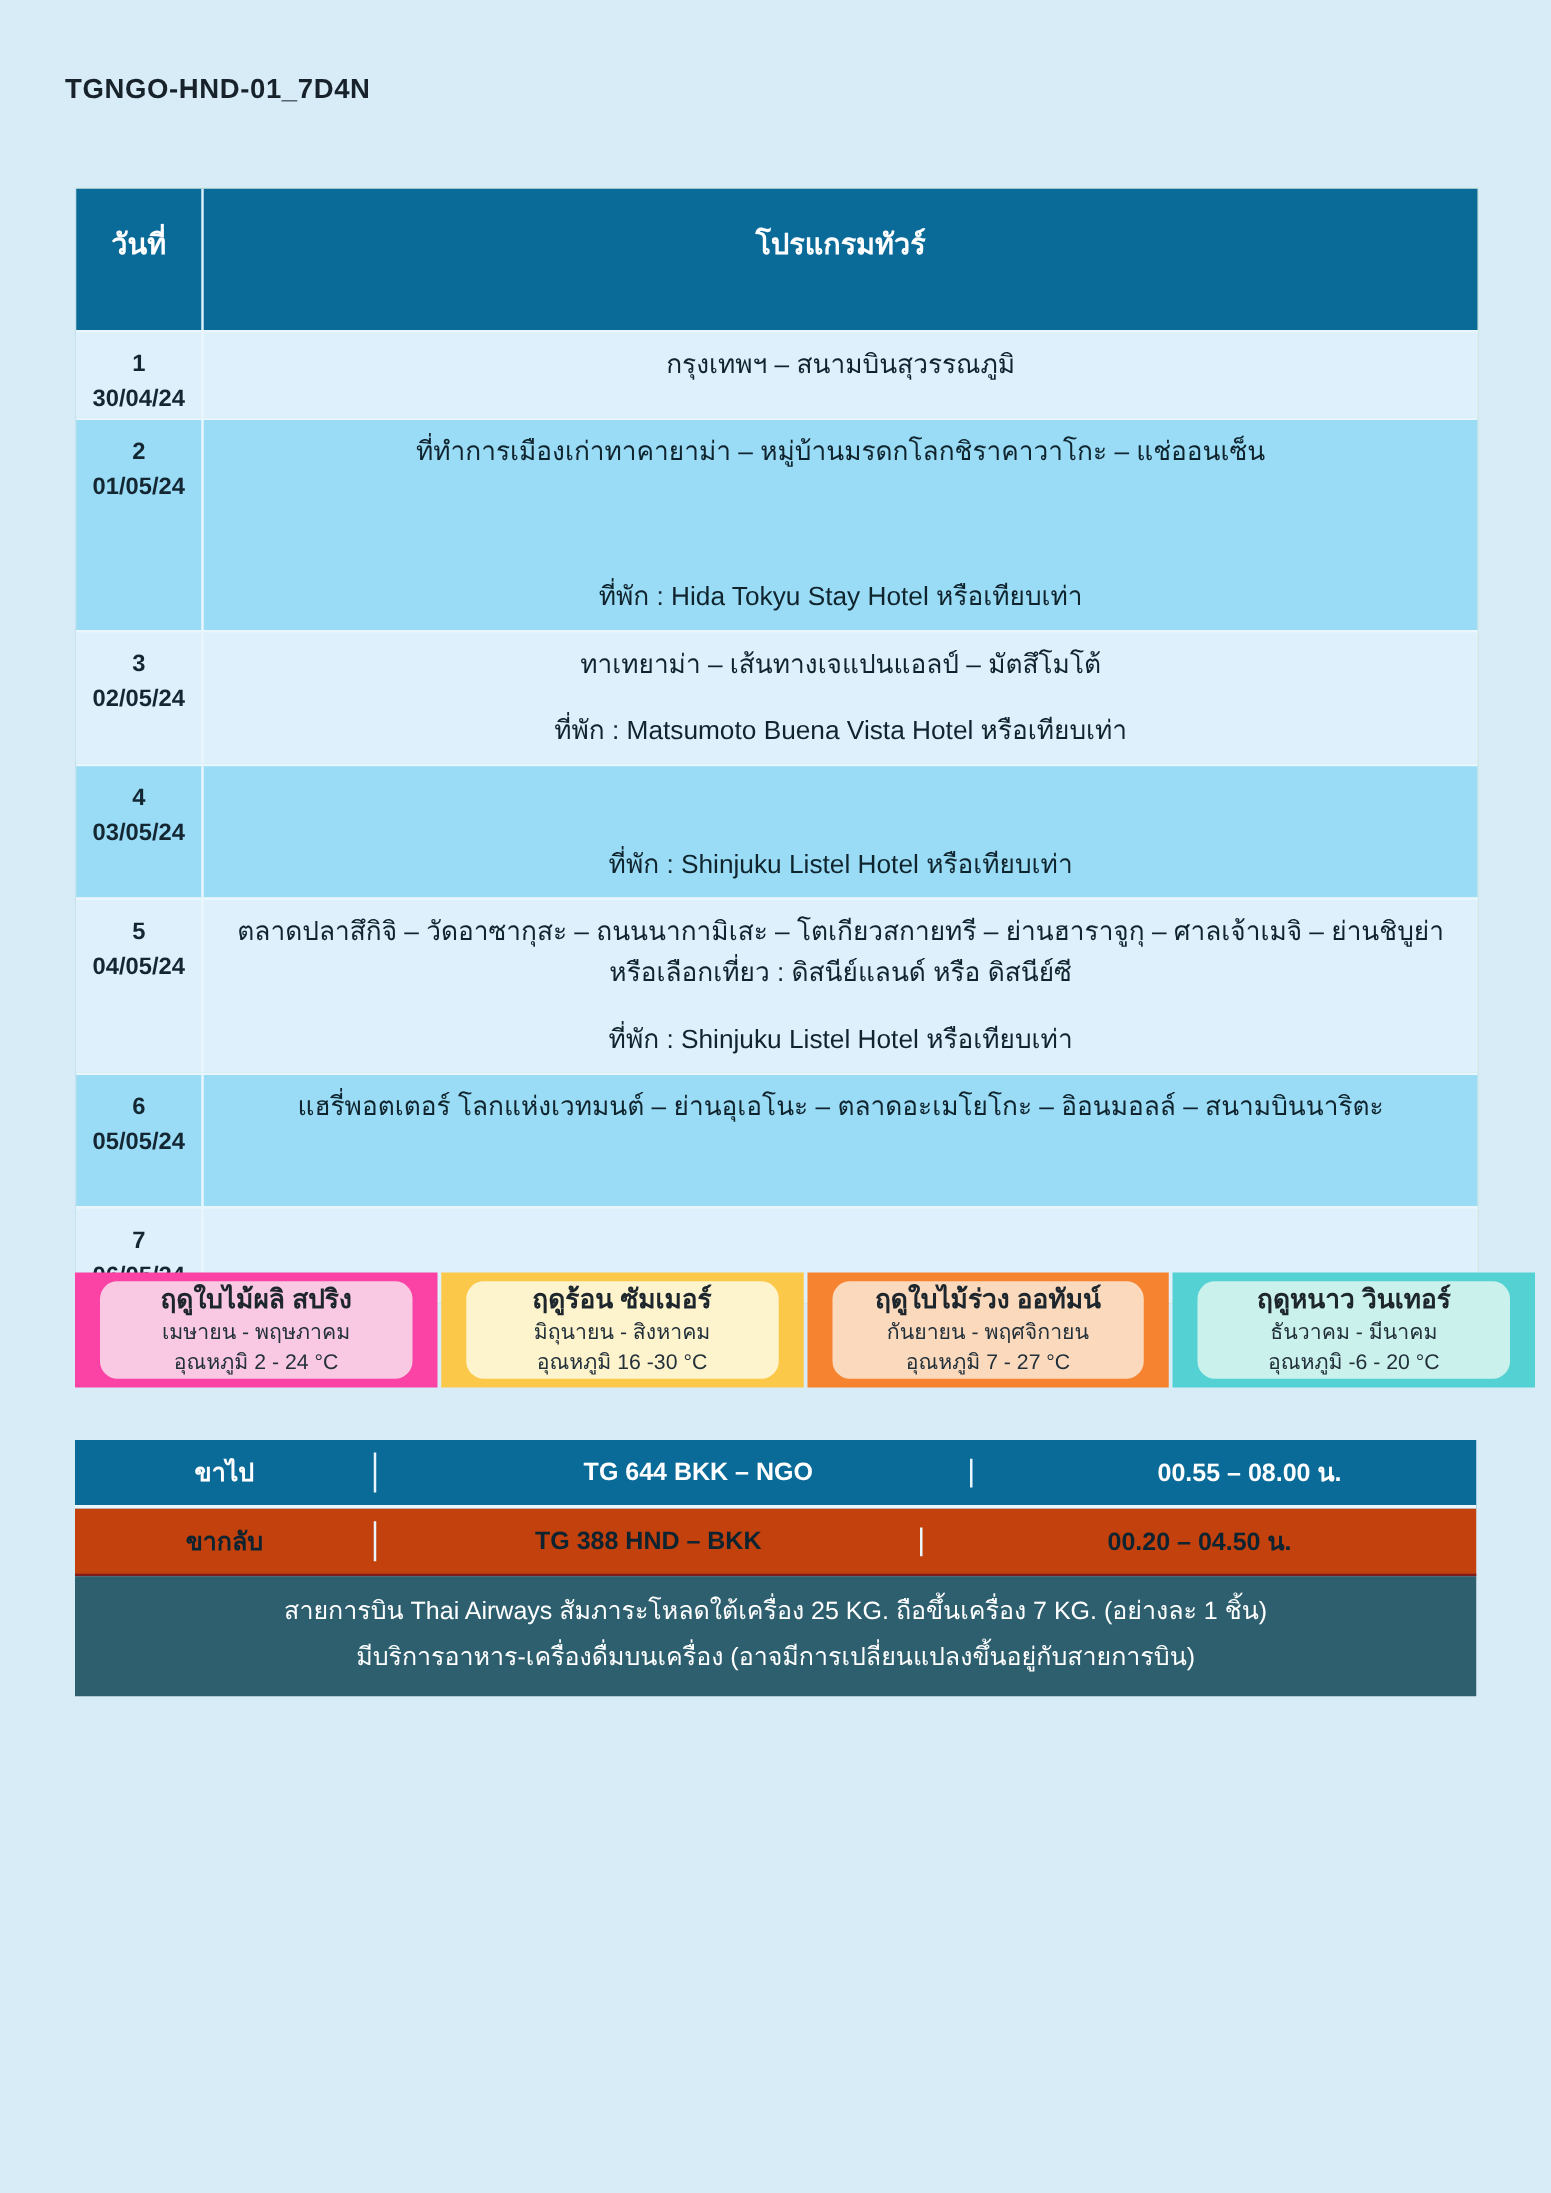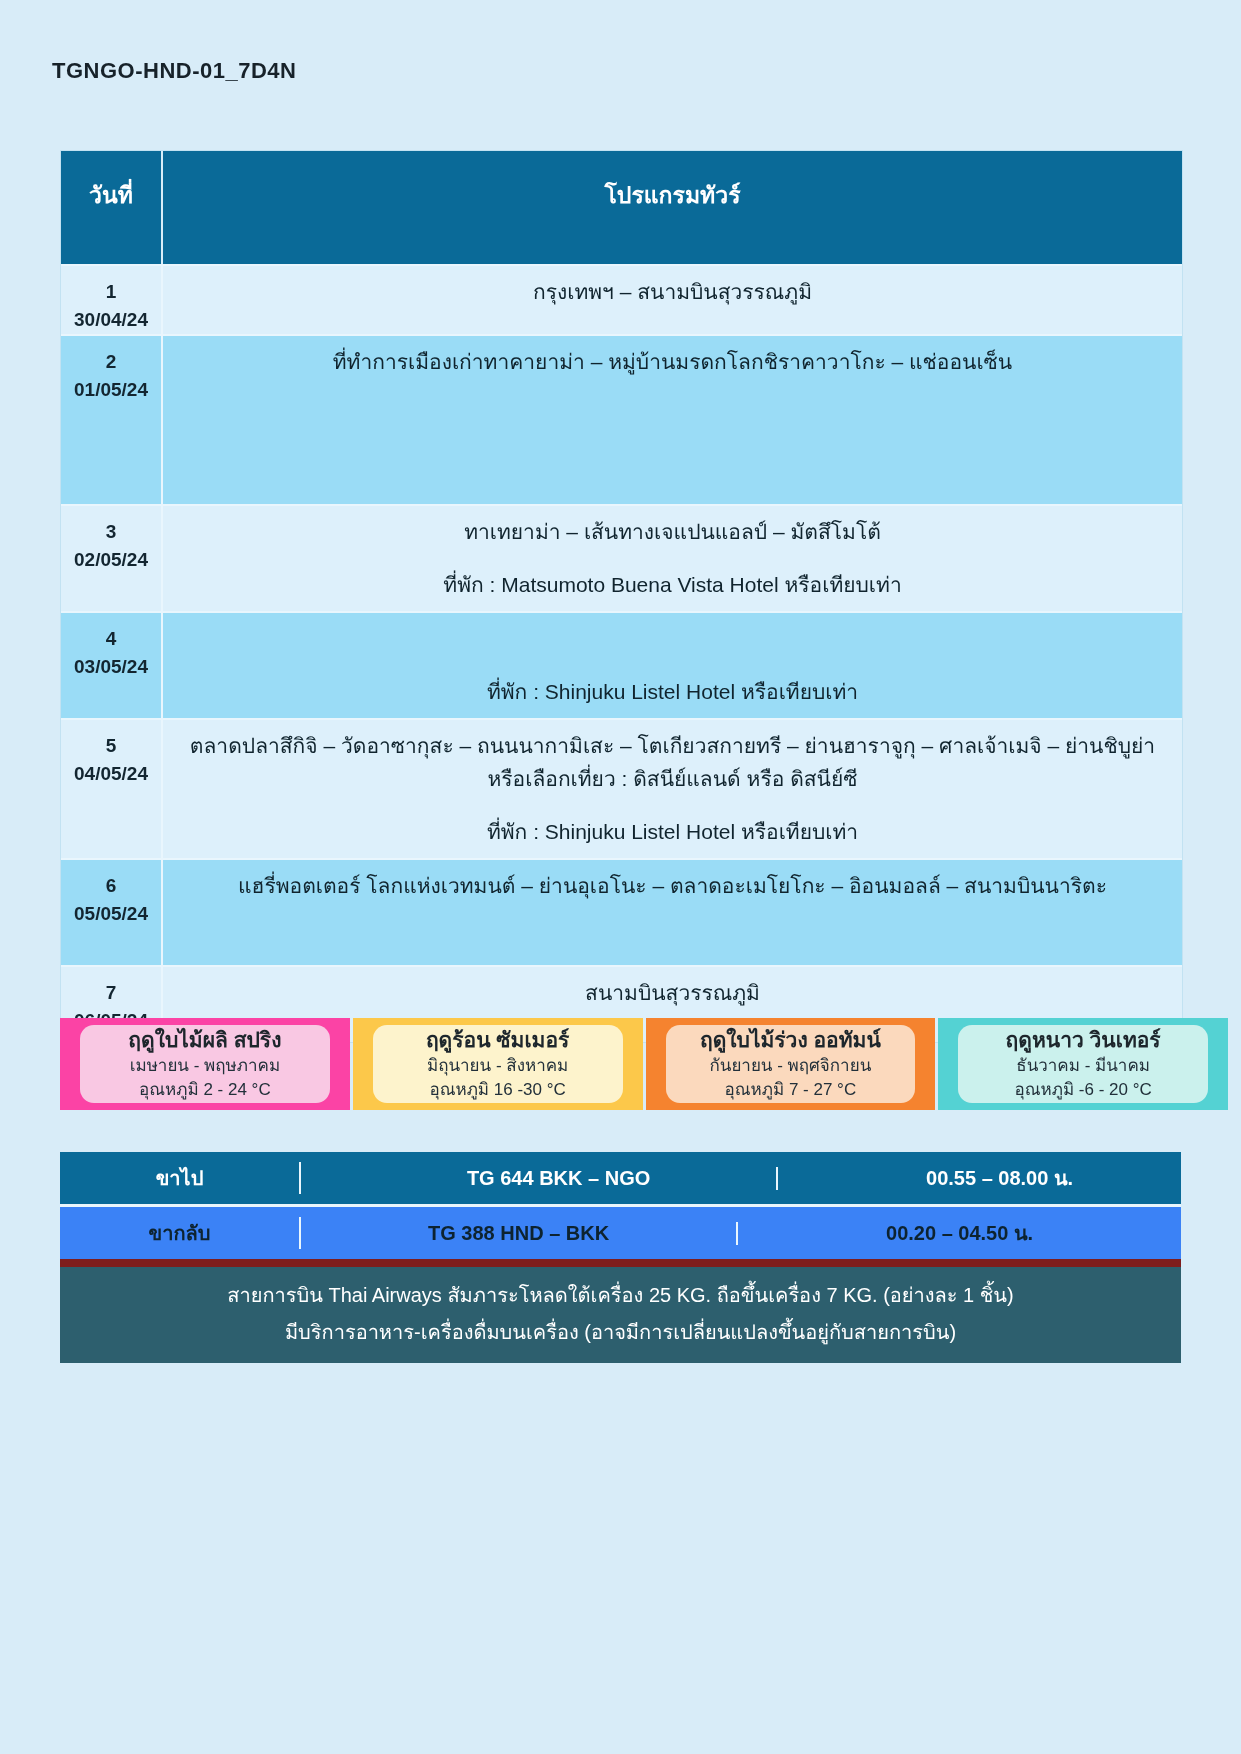--- a/index.html
+++ b/index.html
@@ -62,21 +62,21 @@
   }
   .season-title{font-size:21px;font-weight:bold;line-height:28px;color:#1d262c;}
   .season-months{font-size:17px;line-height:24px;color:#22303a;font-weight:500;}
   .season-temp{font-size:17px;line-height:24px;color:#22303a;font-weight:500;}
   
   .flights{
     position:absolute;left:60px;top:1152px;width:1121px;
   }
   .flight-row{display:flex;height:52px;align-items:center;}
   .flight-row.dark{background:#0a6a98;color:#ffffff;border-bottom:3px solid #eaf6fc;gap:40px;}
-  .flight-row.light{background:#3b82f6;color:#0d2330;border-bottom:8px solid #7f1d1d;}
+  .flight-row.light{background:#c2410c;color:#0d2330;border-bottom:2px solid #7f1d1d;}
   .fcell{text-align:center;font-size:20px;font-weight:600;box-sizing:border-box;}
   .fc1{width:21.5%;flex:0 0 21.5%;border-right:2px solid #e9f6fd;}
   .fc2{width:39%;flex:0 0 39%;border-right:2px solid #e9f6fd;}
   .fc3{flex:1;}
   .flight-note{
     background:#2d5f6e;color:#ffffff;text-align:center;
     padding:10px 10px 12px 10px;
   }
   .note-line{font-size:20px;line-height:37px;font-weight:500;}
 </style>
@@ -101,20 +101,21 @@
         </div>
       </div>
       <div class="itin-row medium">
         <div class="datecell">
           <div class="day">2</div>
           <div class="date">01/05/24</div>
         </div>
         <div class="contentcell">
           <div class="line">ที่ทำการเมืองเก่าทาคายาม่า – หมู่บ้านมรดกโลกชิราคาวาโกะ – แช่ออนเซ็น</div>
           <div class="spacer"></div>
+          <div class="line">ที่พัก : Hida Tokyu Stay Hotel หรือเทียบเท่า</div>
         </div>
       </div>
       <div class="itin-row light">
         <div class="datecell">
           <div class="day">3</div>
           <div class="date">02/05/24</div>
         </div>
         <div class="contentcell">
           <div class="line">ทาเทยาม่า – เส้นทางเจแปนแอลป์ – มัตสึโมโต้</div>
           <div class="spacer"></div>
@@ -149,23 +150,20 @@
           <div class="date">05/05/24</div>
         </div>
         <div class="contentcell">
           <div class="line">แฮรี่พอตเตอร์ โลกแห่งเวทมนต์ – ย่านอุเอโนะ – ตลาดอะเมโยโกะ – อิอนมอลล์ – สนามบินนาริตะ</div>
         </div>
       </div>
       <div class="itin-row light">
         <div class="datecell">
           <div class="day">7</div>
           <div class="date">06/05/24</div>
-        </div>
-        <div class="contentcell">
-          <div class="line">สนามบินสุวรรณภูมิ</div>
         </div>
       </div>
     </div>
 </div>
 
 <div class="seasons" id="seasons">
     <div class="season-box" style="background: rgb(251, 67, 165);">
       <div class="season-inner" style="background: rgb(249, 200, 227);">
         <div class="season-title">ฤดูใบไม้ผลิ สปริง</div>
         <div class="season-months">เมษายน - พฤษภาคม</div>

